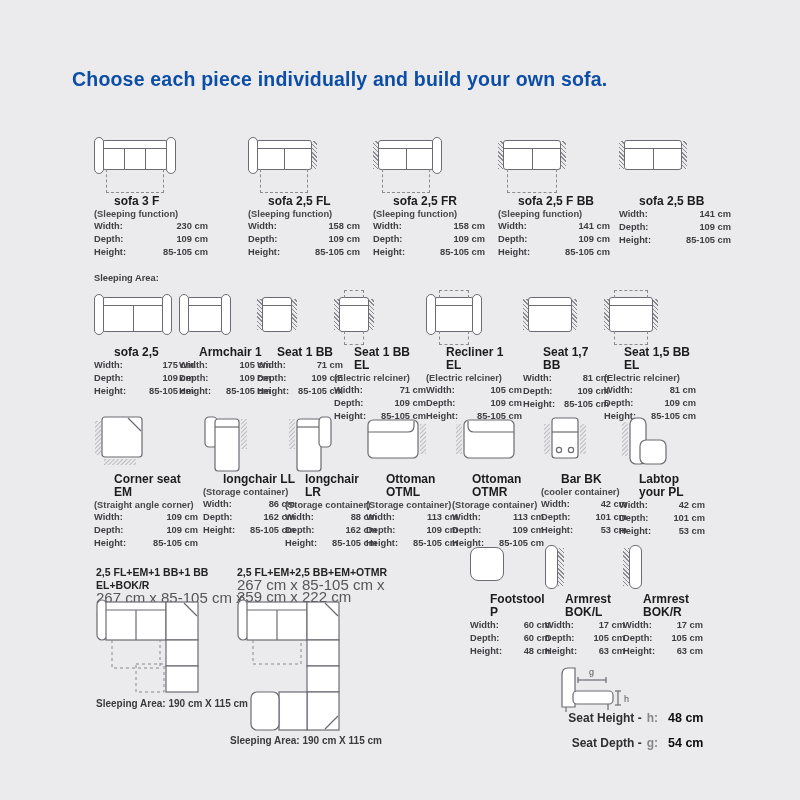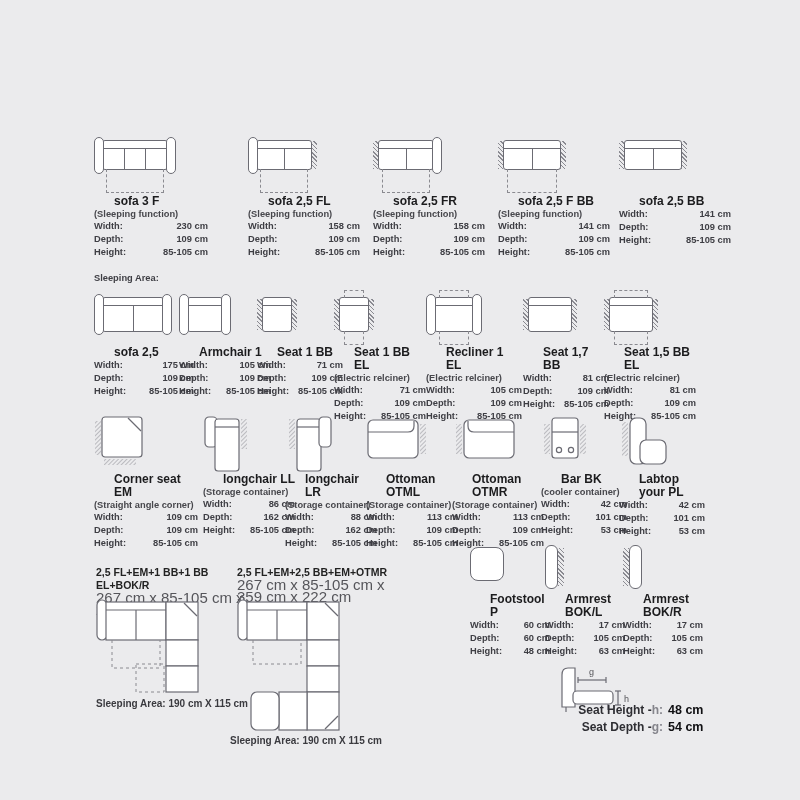--- a/index.html
+++ b/index.html
@@ -46,37 +46,38 @@
   .excfg{position:absolute;width:150px;}
   .excfg .cname{font-size:10.5px;font-weight:bold;color:#222;line-height:13px;}
   .excfg .cdims{font-size:15px;color:#55555a;line-height:12px;}
   .sacap{position:absolute;font-size:10px;font-weight:bold;color:#3a3a3f;}
   svg{display:block;}
   .sline{stroke:var(--line);stroke-width:1.2;fill:none;}
   .sfill{fill:#fff;stroke:var(--line);stroke-width:1.2;}
   .sdash{fill:none;stroke:#8a8a90;stroke-width:1;stroke-dasharray:3 3;}
   
   .seatspec{position:absolute;left:520px;top:702px;width:190px;}
-  .specline{display:flex;justify-content:flex-end;align-items:flex-end;font-size:12px;line-height:17px;}
+  .specline{display:flex;justify-content:flex-end;align-items:flex-end;gap:5px;font-size:12px;line-height:17px;margin-top:8px;}
   .sl{font-weight:bold;color:#2e2e33;} .svv{color:#85858c;font-weight:bold;}
   .sb{font-weight:bold;color:#0f0f12;font-size:12.5px;margin-left:5px;min-width:42px;}
 </style>
 </head>
 <body>
 
 <svg width="0" height="0" style="position:absolute">
   <defs>
     <pattern id="hp" width="3" height="3" patternUnits="userSpaceOnUse" patternTransform="rotate(45)">
       <line x1="0" y1="0" x2="0" y2="3" stroke="#8a8a91" stroke-width="1"></line>
     </pattern>
   </defs>
 </svg>
 
 <div class="canvas">
 
+  <div class="title">Choose each piece individually and build your own sofa.</div>
 
   <div class="item" style="left:94px;top:137px;width:114px">
     <div class="fig r1">
       <div class="arm a-l"></div>
       <div class="bdy" style="width:66px">
           <i></i>
           <i></i>
           <i></i>
           <div class="ext"></div>
         </div>

